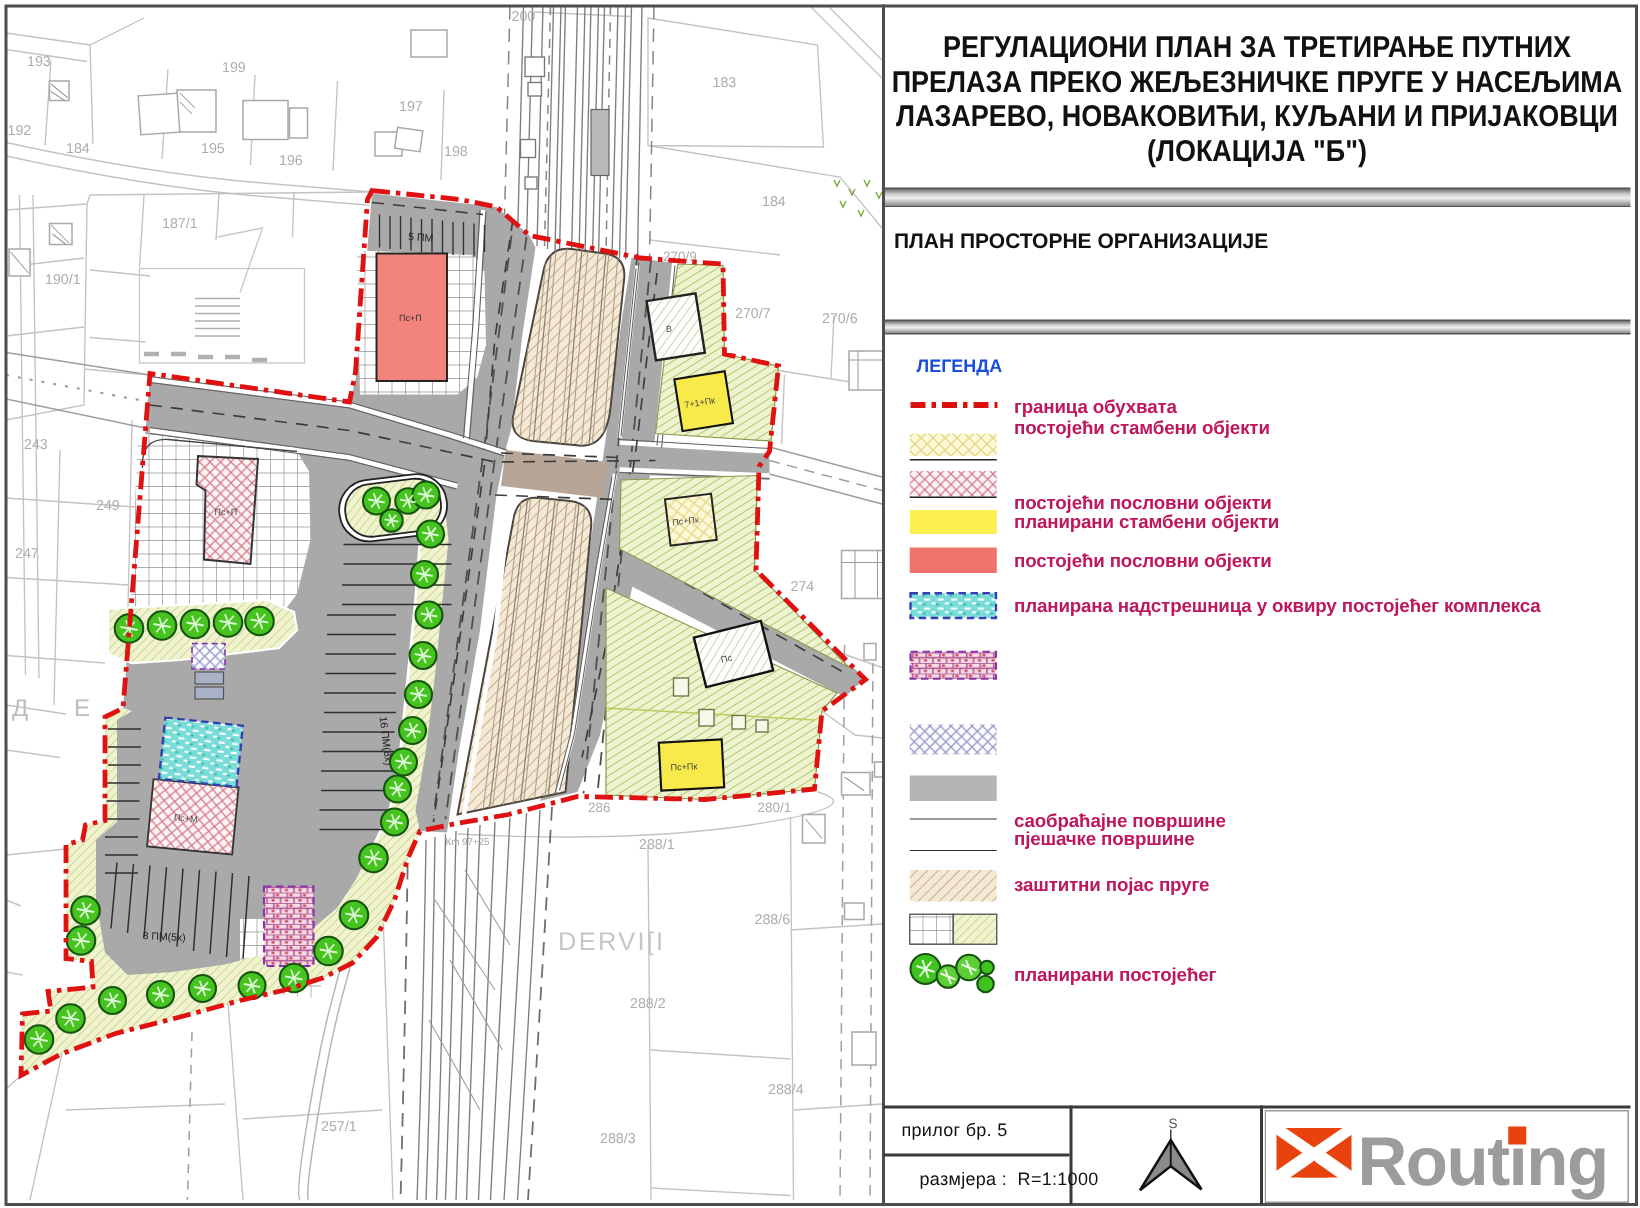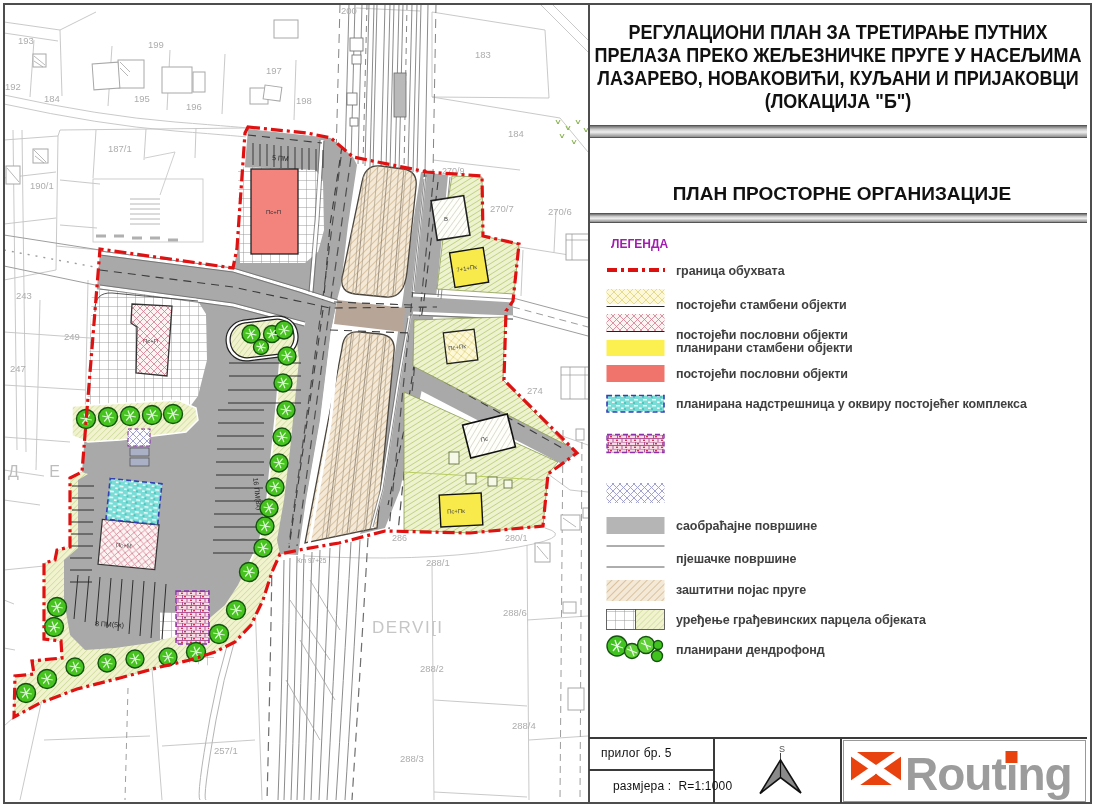--- a/index.html
+++ b/index.html
@@ -2,23 +2,23 @@
 <html><head>
 <meta charset="utf-8">
 <style>
 html,body{margin:0;padding:0;background:#fff;}
 #page{position:relative;width:1093px;height:805px;background:#fff;overflow:hidden;font-family:"Liberation Sans",sans-serif;}
 .abs{position:absolute;}
 #frame{position:absolute;left:3px;top:3px;width:1085px;height:797px;border:2px solid #4d4d4d;}
 #vdiv{position:absolute;left:588px;top:3px;width:2px;height:799px;background:#4d4d4d;}
 .bar{position:absolute;left:590px;width:497px;background:linear-gradient(180deg,#6e6e6e 0%,#c9c9c9 30%,#efefef 55%,#8d8d8d 100%);border-top:1px solid #555;border-bottom:1px solid #555;}
 #title{position:absolute;left:563px;top:21px;width:550px;text-align:center;font-weight:bold;font-size:20px;line-height:23px;color:#111;transform:scaleX(0.9);transform-origin:50% 50%;white-space:nowrap;}
-#subtitle{position:absolute;left:596px;top:183px;width:492px;text-align:center;font-weight:bold;font-size:19px;color:#111;}
-#legendtitle{position:absolute;left:611px;top:237px;font-weight:bold;font-size:12px;color:#a21caf;}
-.ltxt{position:absolute;left:676px;font-weight:bold;font-size:12.5px;color:#404040;line-height:18.5px;letter-spacing:-0.1px;white-space:nowrap;}
+#subtitle{position:absolute;left:596px;top:152px;width:492px;text-align:left;font-weight:bold;font-size:14px;color:#111;}
+#legendtitle{position:absolute;left:611px;top:237px;font-weight:bold;font-size:12px;color:#1d4ed8;}
+.ltxt{position:absolute;left:676px;font-weight:bold;font-size:12.5px;color:#be185d;line-height:18.5px;letter-spacing:-0.1px;white-space:nowrap;}
 #botline{position:absolute;left:589px;top:737px;width:498px;height:2px;background:#3a3a3a;}
 #v1{position:absolute;left:713px;top:737px;width:2px;height:66px;background:#3a3a3a;}
 #v2{position:absolute;left:840px;top:737px;width:2px;height:66px;background:#3a3a3a;}
 #hcell{position:absolute;left:589px;top:769px;width:124px;height:1.5px;background:#3a3a3a;}
 .btxt{position:absolute;font-size:12px;color:#111;font-weight:normal;letter-spacing:0.2px;text-align:center;}
 </style>
 </head>
 <body>
 <div id="page">
 
@@ -629,41 +629,40 @@
 <g stroke="#e8fbe4" stroke-width="1.3" fill="none">
           <path d="M5,384 L17,388 M9,380 L13,392 M15,381 L7,391"></path>
           <path d="M21,389 L31,393 M24,386 L28,396"></path>
           <path d="M35,383 L45,387 M38,380 L42,390"></path>
         </g>
 </g>
 </svg>
 
 <div class="ltxt" style="top:262px;">граница обухвата</div>
 
-<div class="ltxt" style="top:296px;">постојећи стамбени објекти</div>
+<div class="ltxt" style="top:276px;">постојећи стамбени објекти</div>
 
 <div class="ltxt" style="top:314px;margin-top:12px;">постојећи пословни објекти</div>
 
 <div class="ltxt" style="top:339px;text-align:right;">планирани стамбени објекти</div>
 
 <div class="ltxt" style="top:365px;">постојећи пословни објекти</div>
 
 <div class="ltxt" style="top:395px;">планирана надстрешница у оквиру постојећег комплекса</div>
 
 
 
-<div class="ltxt" style="top:517px;">саобраћајне површине</div>
+<div class="ltxt" style="top:538px;">саобраћајне површине</div>
 
 <div class="ltxt" style="top:550px;">пјешачке површине</div>
 
 <div class="ltxt" style="top:581px;">заштитни појас пруге</div>
 
-<div class="ltxt" style="top:611px;">уређење грађевинских парцела објеката</div>
-
-<div class="ltxt" style="top:641px;">планирани дендрофонд</div>
+
+<div class="ltxt" style="top:641px;">планирани постојећег</div>
 
 <div id="botline"></div>
 
 <div id="v1"></div>
 
 <div id="v2"></div>
 
 <div id="hcell"></div>
 
 <div class="btxt" style="left:601px;top:746px;">прилог бр. 5</div>

